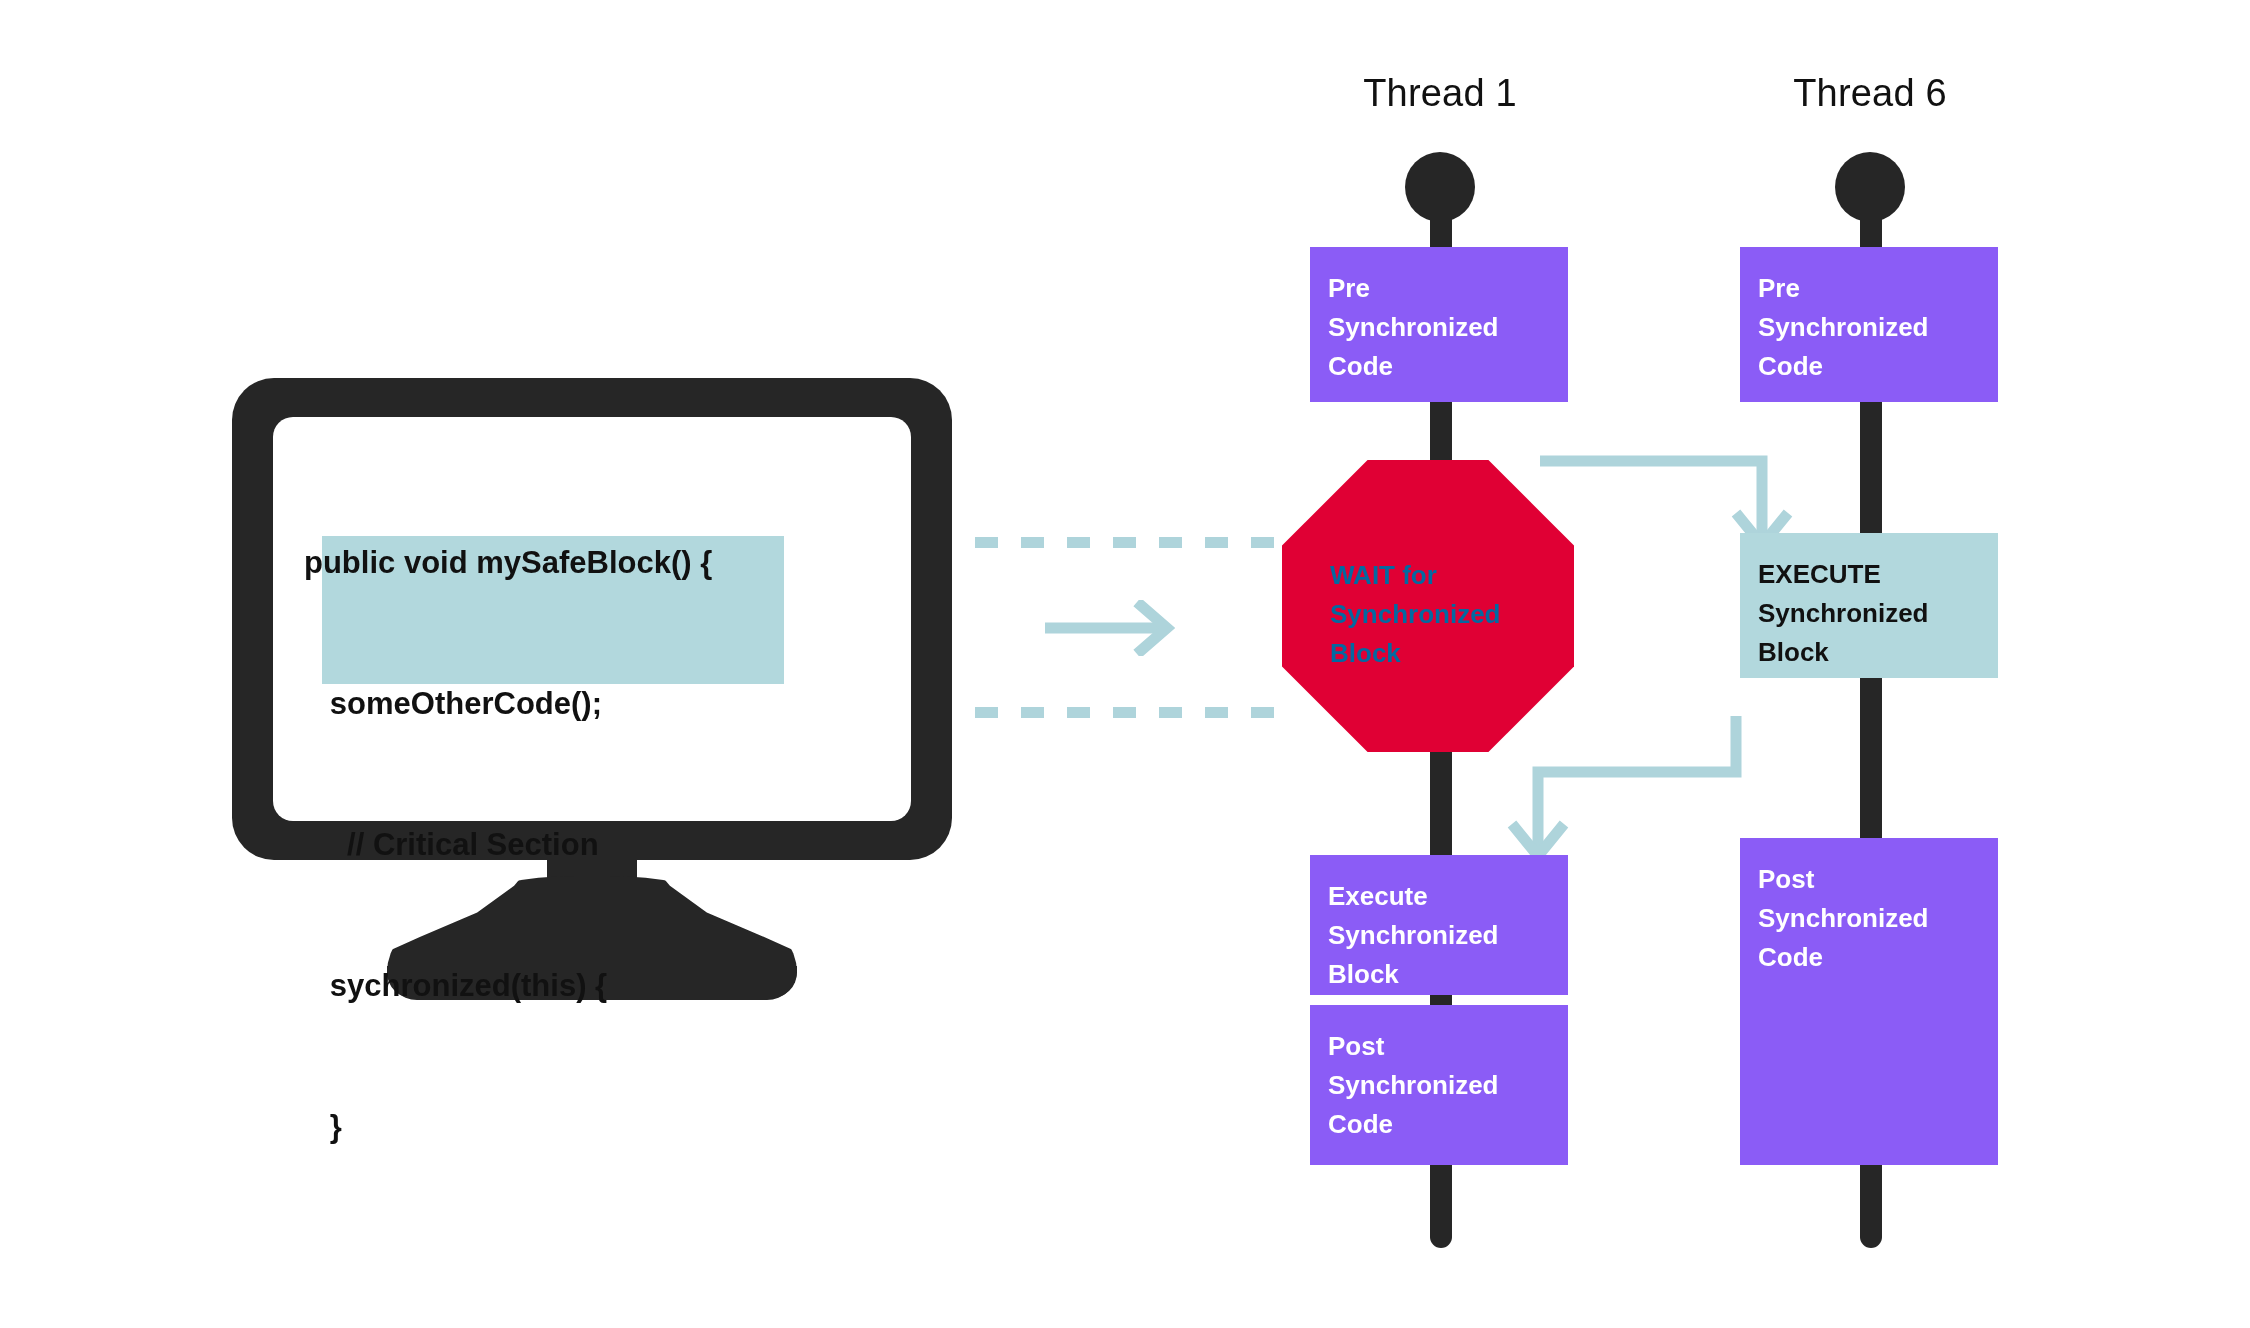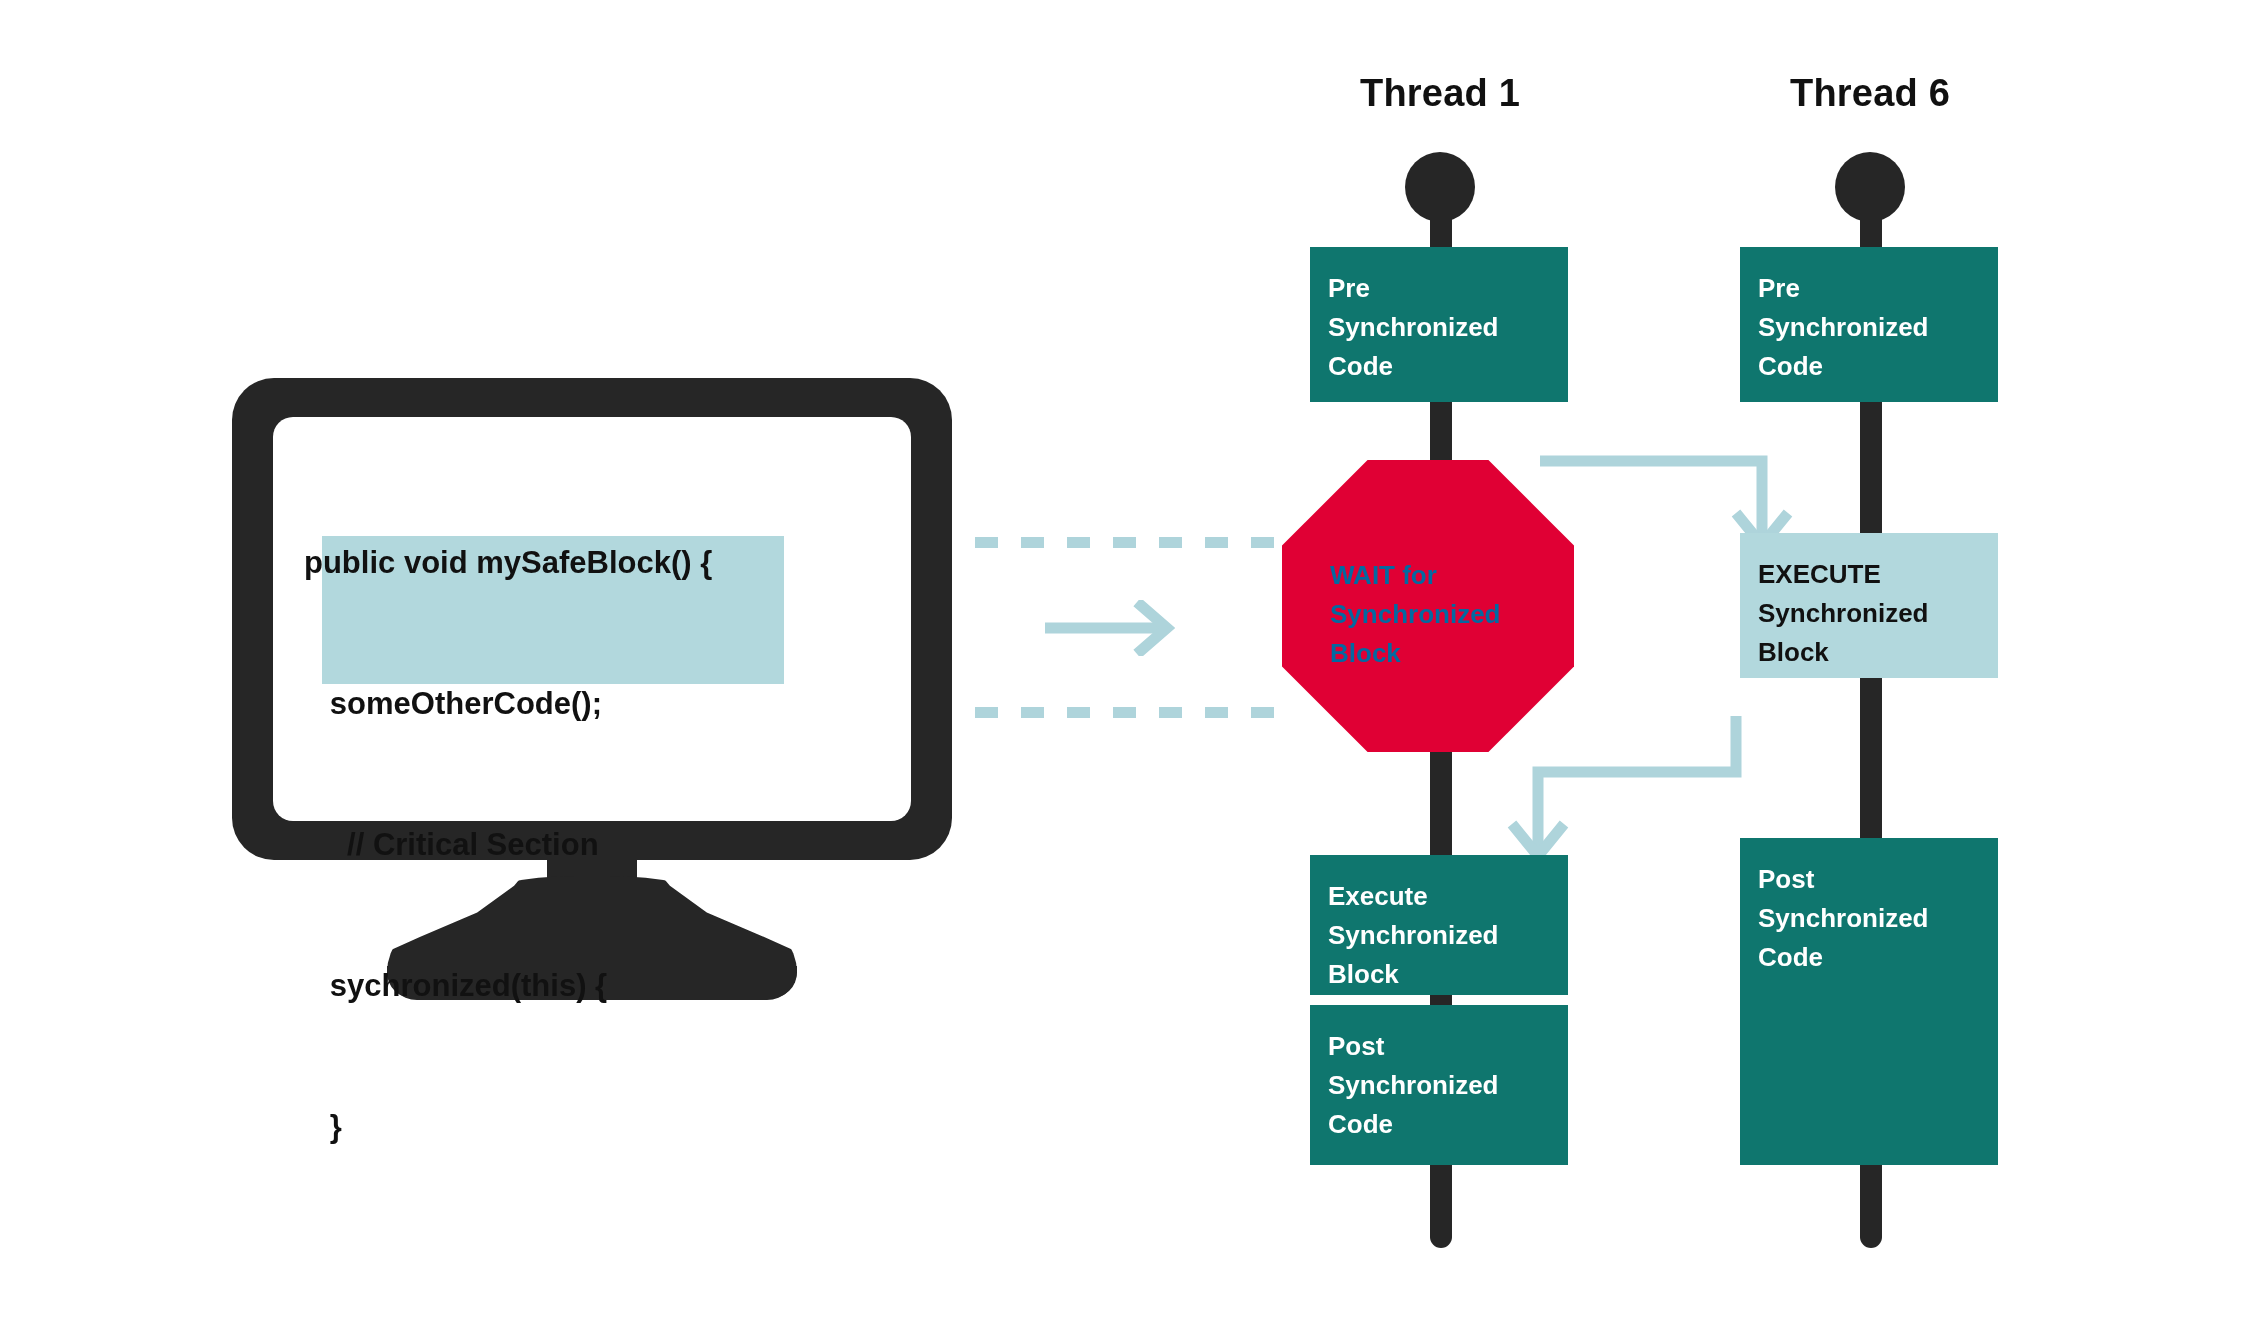--- a/index.html
+++ b/index.html
@@ -127,21 +127,21 @@
   }
   #thread1-col { left: 1310px; }
   #thread2-col { left: 1740px; }
 
   .thread-title {
     position: absolute;
     top: 72px;
     width: 260px;
     text-align: center;
     font-size: 38px;
-    font-weight: bold;
+    font-weight: normal;
     color: #111111;
     letter-spacing: 0.2px;
   }
   .thread-dot {
     position: absolute;
     top: 152px;
     left: 95px;
     width: 70px;
     height: 70px;
     border-radius: 50%;
@@ -161,21 +161,21 @@
   .node-box {
     position: absolute;
     box-sizing: border-box;
     padding: 22px 18px 0 18px;
     font-size: 26px;
     font-weight: bold;
     line-height: 39px;
     z-index: 3;
   }
   .node-teal {
-    background: #0f766e;
+    background: #8b5cf6;
     color: #ffffff;
   }
   .node-light {
     background: #b2d8dd;
     color: #111111;
   }
 
   
   #t1-pre   { left: 0px;  top: 247px;  width: 258px; height: 155px; }
   #t1-exec  { left: 0px;  top: 855px;  width: 258px; height: 140px; }

